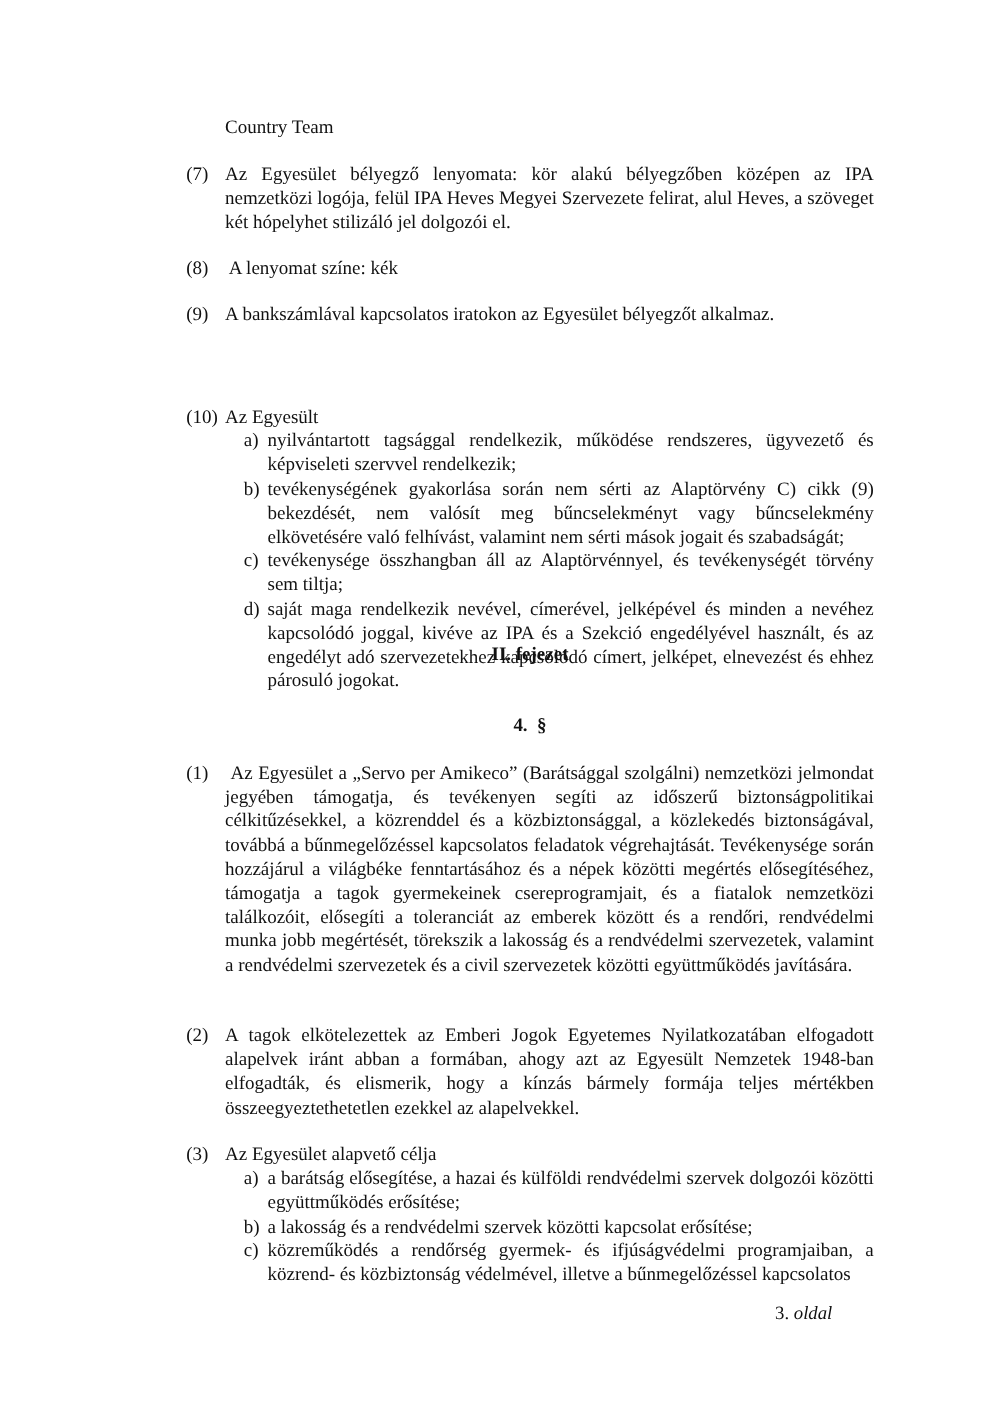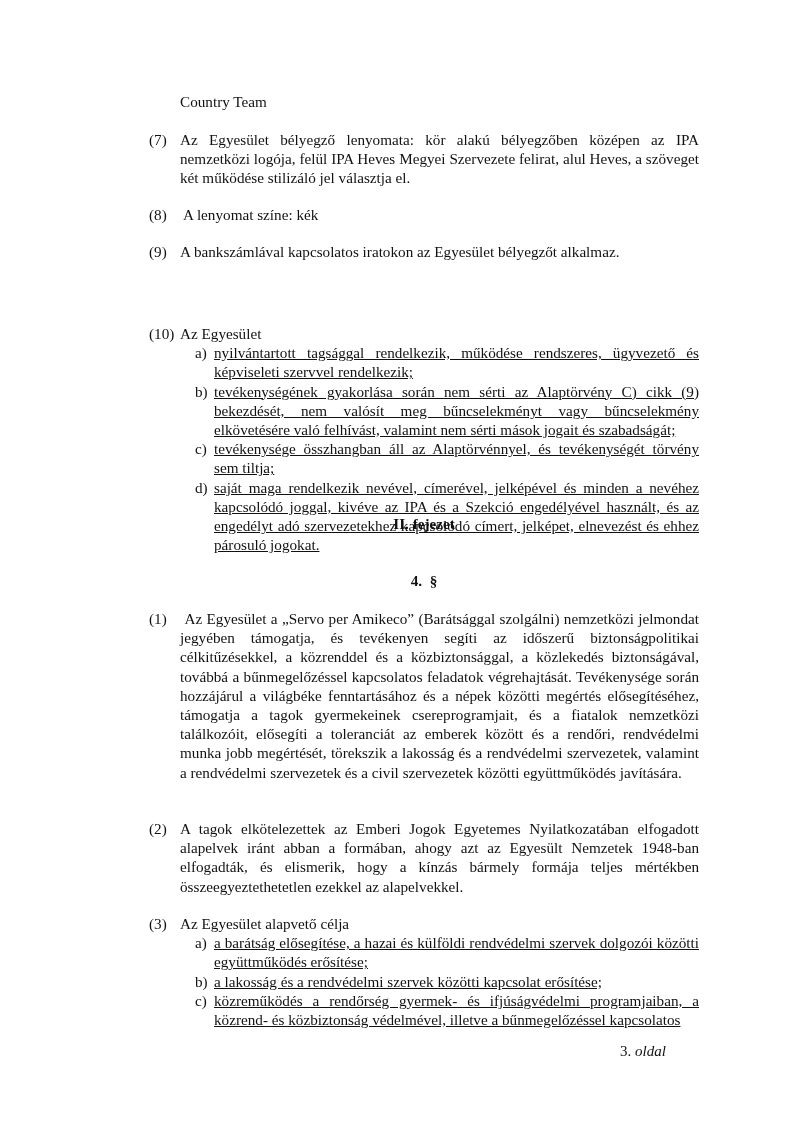--- a/index.html
+++ b/index.html
@@ -5,63 +5,63 @@
   html, body { margin:0; padding:0; background:#ffffff; }
   body { width:794px; height:1122px; position:relative; overflow:hidden;
          font-family:"Liberation Serif","DejaVu Serif",serif; font-size:15.2px; color:#111; }
   .page { position:absolute; left:0; top:0; width:794px; height:852px; }
   .blk { position:absolute; left:149px; width:550px; line-height:19.2px; }
   .para { display:flex; }
   .num { width:31px; flex:none; }
   .txt { flex:1; text-align:justify; }
   .sub { display:flex; margin-left:31px; }
   .sub .lbl { width:19px; flex:none; margin-left:15px; }
-  .sub .st { flex:1; text-align:justify;text-decoration:underline; }
+  .sub .st { flex:1; text-align:justify; }
   .center { position:absolute; left:149px; width:550px; text-align:center; font-weight:bold; line-height:19.2px; }
   .footer { position:absolute; left:620px; top:1043px; font-size:15px; }
   .footer i { font-style:italic; }
   b { font-weight:normal; }
 </style>
 </head>
 <body>
 
 <div class="page">
 
   <div class="blk" style="top:92px;">
     <div class="para">
         <span class="num"></span>
         <span class="txt">Country Team</span>
       </div>
   </div>
 
   <div class="blk" style="top:130px;">
     <div class="para">
         <span class="num">(7)</span>
-        <span class="txt">Az Egyesület bélyegző lenyomata: kör alakú bélyegzőben középen az IPA nemzetközi logója, felül IPA Heves Megyei Szervezete felirat, alul Heves, a szöveget két működése stilizáló jel választja el.</span>
+        <span class="txt">Az Egyesület bélyegző lenyomata: kör alakú bélyegzőben középen az IPA nemzetközi logója, felül IPA Heves Megyei Szervezete felirat, alul Heves, a szöveget két hópelyhet stilizáló jel dolgozói el.</span>
       </div>
   </div>
 
   <div class="blk" style="top:205px;">
     <div class="para">
         <span class="num">(8)</span>
         <span class="txt" style="white-space:pre"> A lenyomat színe: kék</span>
       </div>
   </div>
 
   <div class="blk" style="top:242px;">
     <div class="para">
         <span class="num">(9)</span>
         <span class="txt">A bankszámlával kapcsolatos iratokon az Egyesület bélyegzőt alkalmaz.</span>
       </div>
   </div>
 
   <div class="blk" style="top:280px;margin-top:44px;">
     <div class="para">
         <span class="num">(10)</span>
-        <span class="txt">Az Egyesület</span>
+        <span class="txt">Az Egyesült</span>
       </div>
     <div class="sub">
         <span class="lbl">a)</span>
         <span class="st">nyilvántartott tagsággal rendelkezik, működése rendszeres, ügyvezető és képviseleti szervvel rendelkezik;</span>
       </div>
     <div class="sub">
         <span class="lbl">b)</span>
         <span class="st">tevékenységének gyakorlása során nem sérti az Alaptörvény C) cikk (9) bekezdését, nem valósít meg bűncselekményt vagy bűncselekmény elkövetésére való felhívást, valamint nem sérti mások jogait és szabadságát;</span>
       </div>
     <div class="sub">

